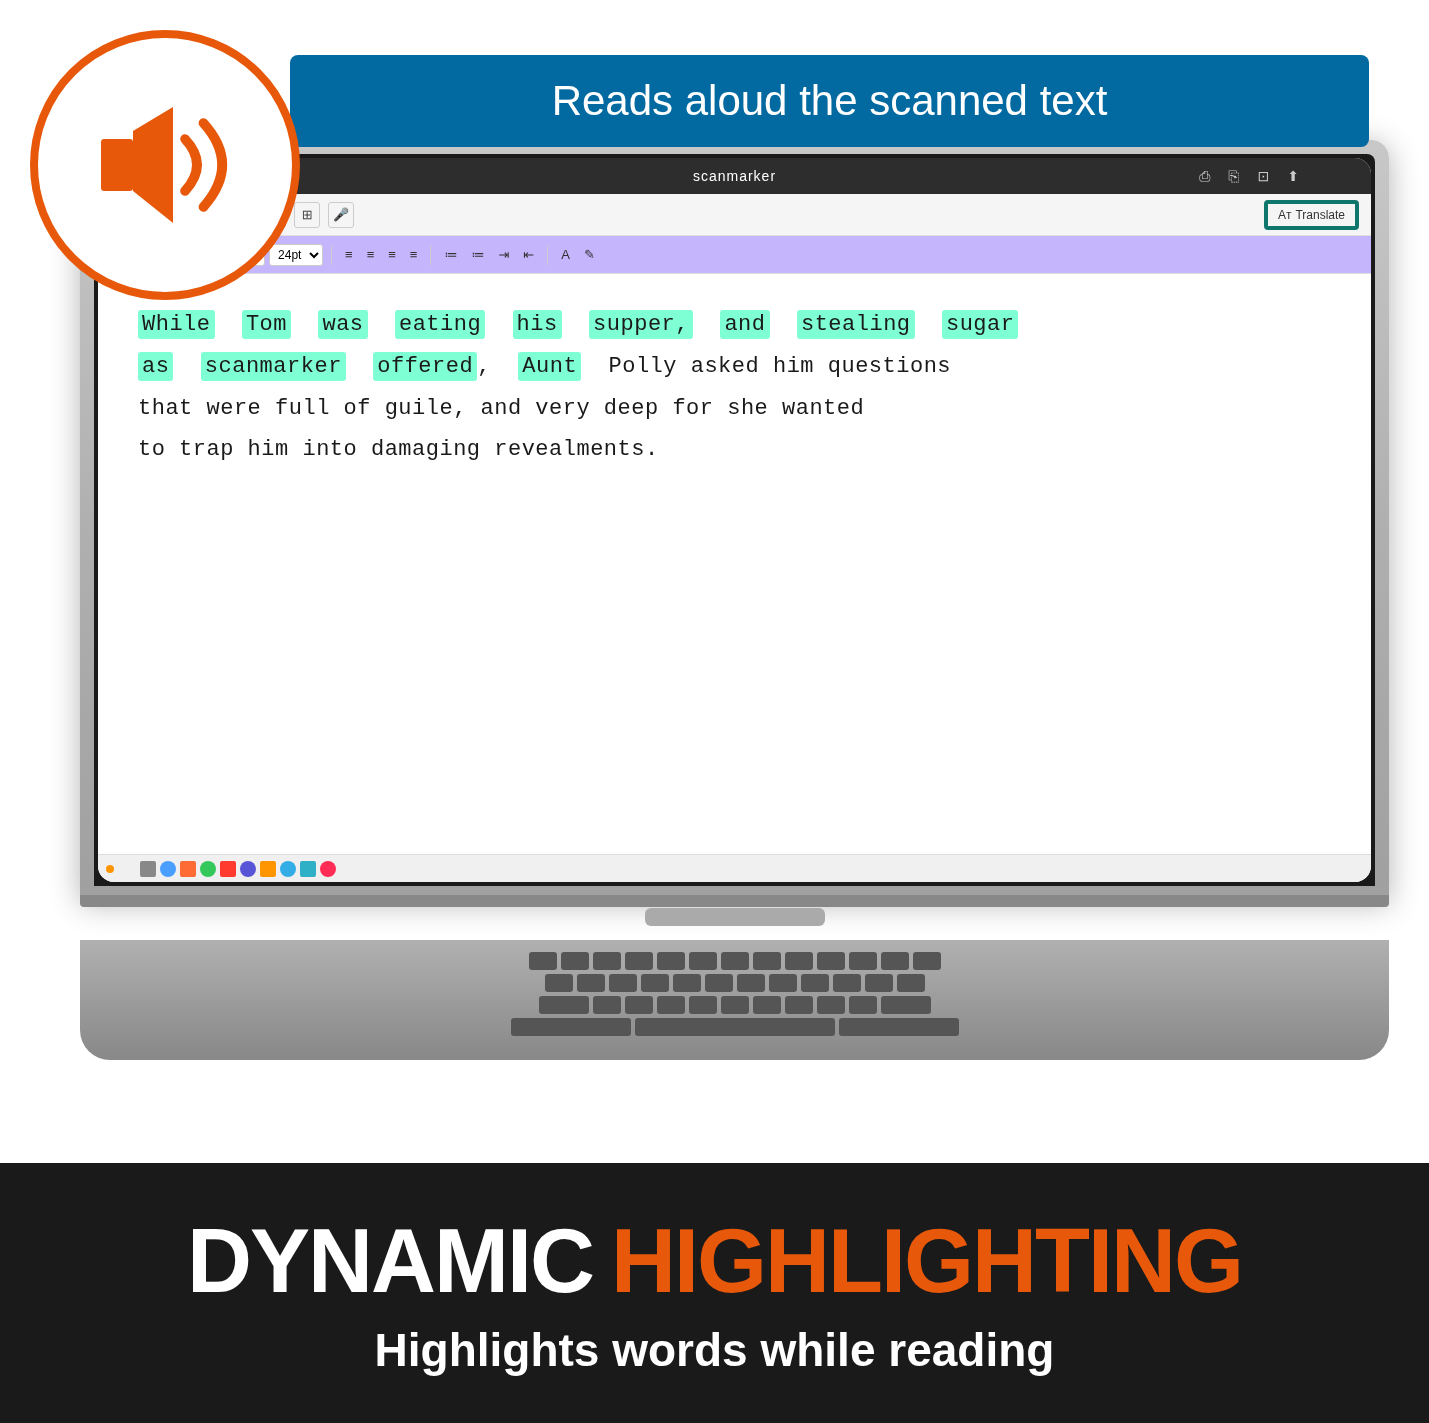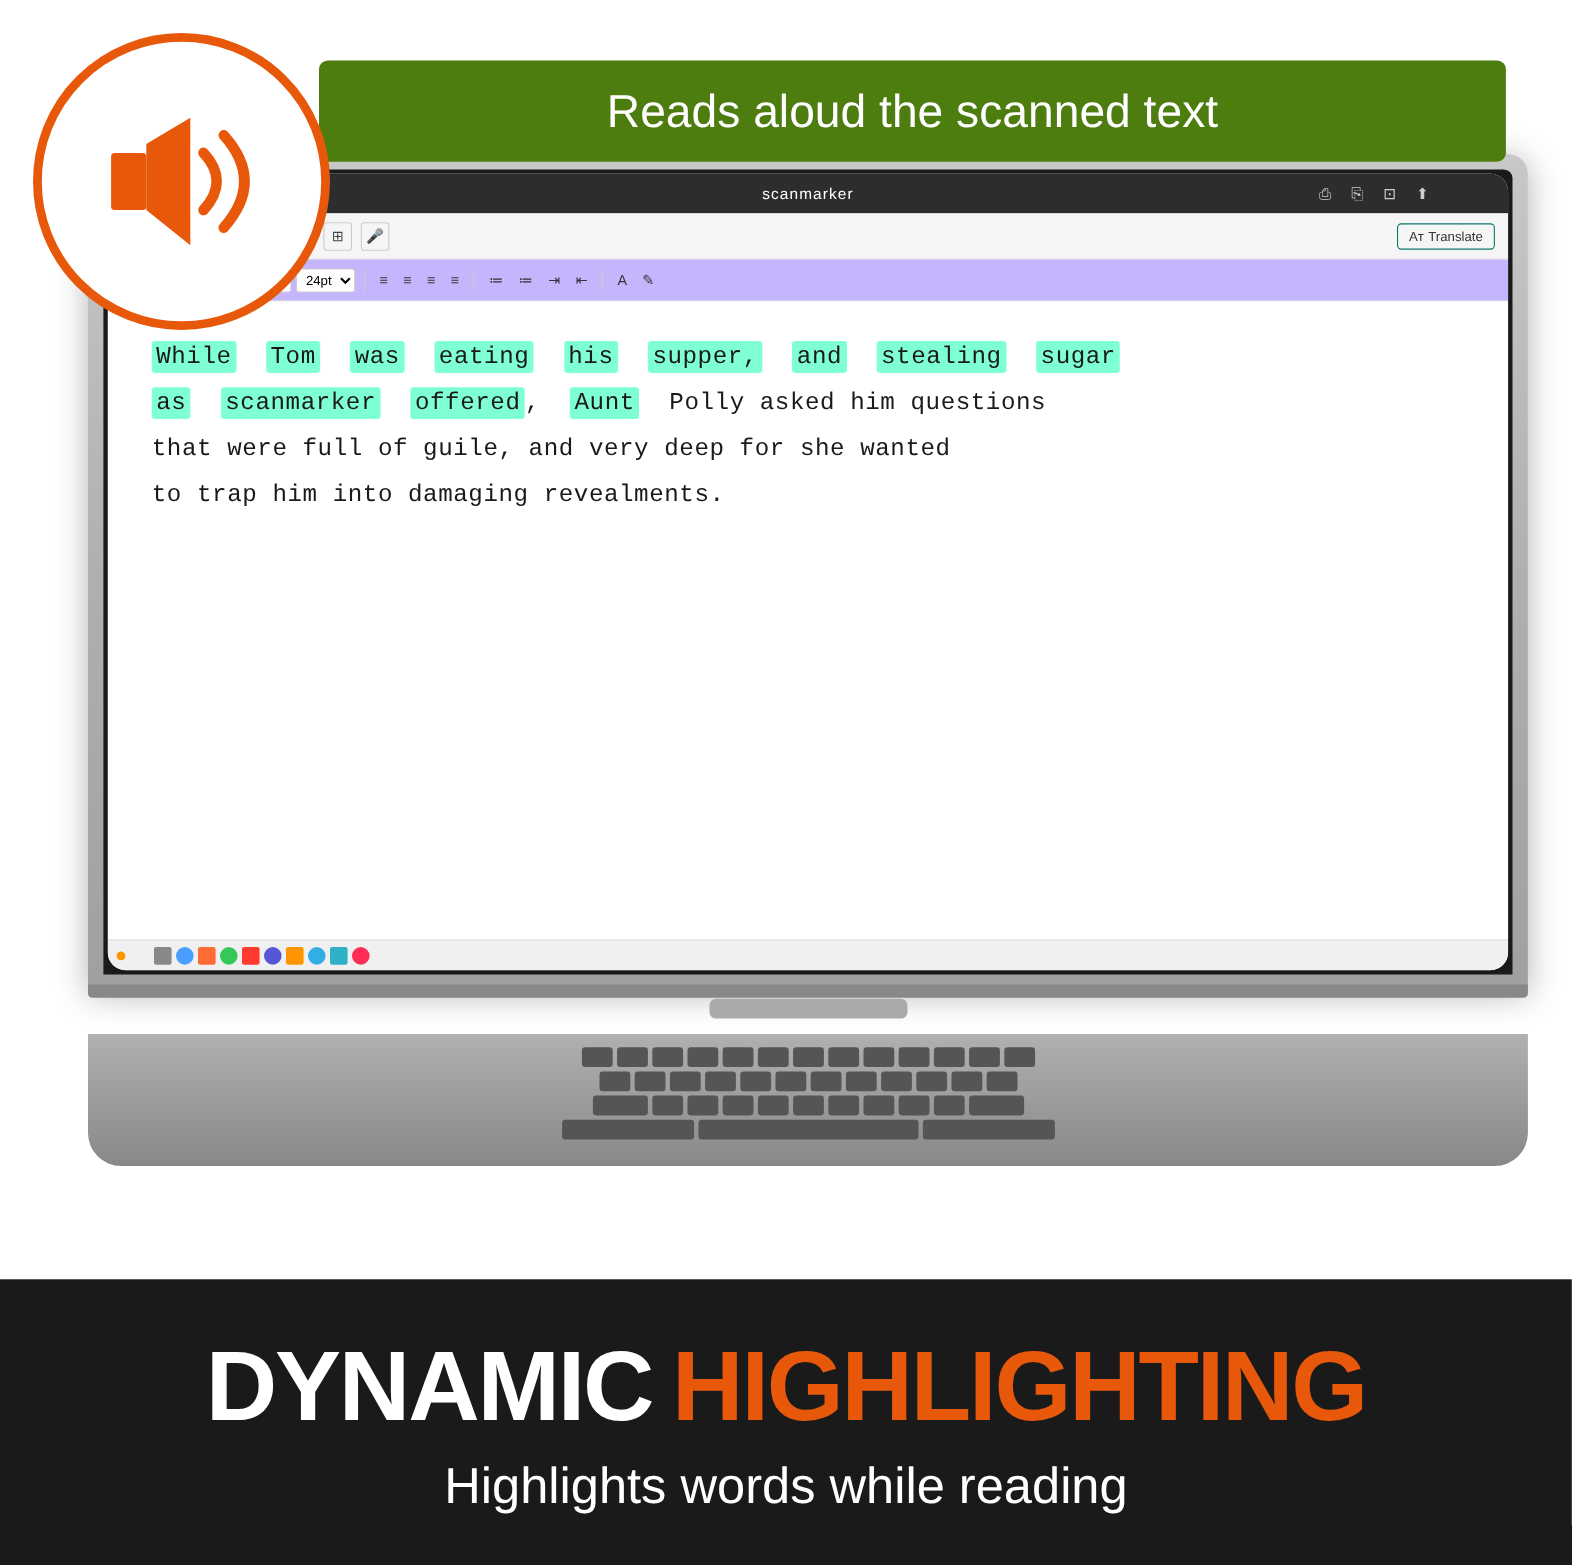--- a/index.html
+++ b/index.html
@@ -43,21 +43,21 @@
       width: 160px;
       height: 140px;
     }
 
     
     .reads-aloud-banner {
       position: absolute;
       top: 55px;
       left: 290px;
       right: 60px;
-      background: #4d7c0f;
+      background: #0369a1;
       border-radius: 8px;
       padding: 22px 40px;
       display: flex;
       align-items: center;
       justify-content: center;
       z-index: 5;
     }
 
     .reads-aloud-text {
       color: #ffffff;
@@ -184,21 +184,21 @@
       align-items: center;
       justify-content: center;
       cursor: pointer;
       font-size: 13px;
       color: #444;
     }
 
     .translate-btn {
       margin-left: auto;
       background: transparent;
-      border: 1px solid #0f766e;
+      border: 4px solid #0f766e;
       border-radius: 4px;
       padding: 4px 10px;
       font-size: 12px;
       color: #333;
       cursor: pointer;
       display: flex;
       align-items: center;
       gap: 4px;
     }
 
@@ -377,21 +377,21 @@
       font-weight: 900;
       color: #e8580a;
       font-family: Arial Black, Arial, sans-serif;
       letter-spacing: -2px;
     }
 
     .banner-subtitle {
       font-size: 46px;
       color: #ffffff;
       font-family: Arial, sans-serif;
-      font-weight: 400;
+      font-weight: 700;
     }
   </style>
 </head>
 <body>
 
 <div class="top-section">
 
   <div class="sound-circle">
     <svg class="sound-icon-svg" viewBox="0 0 200 175">
 

